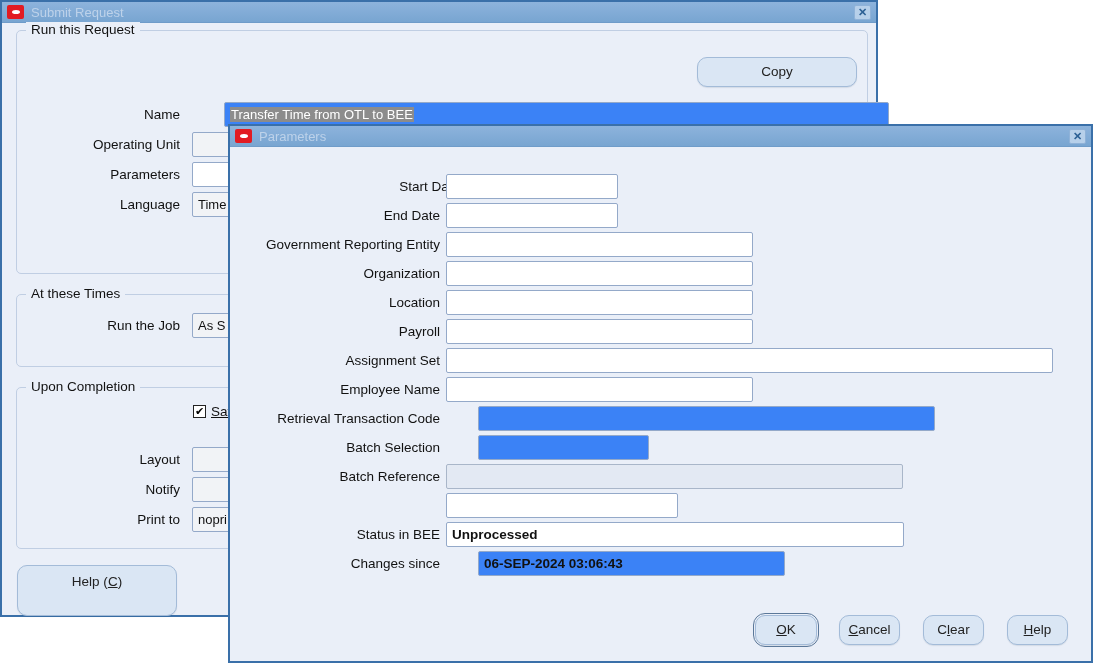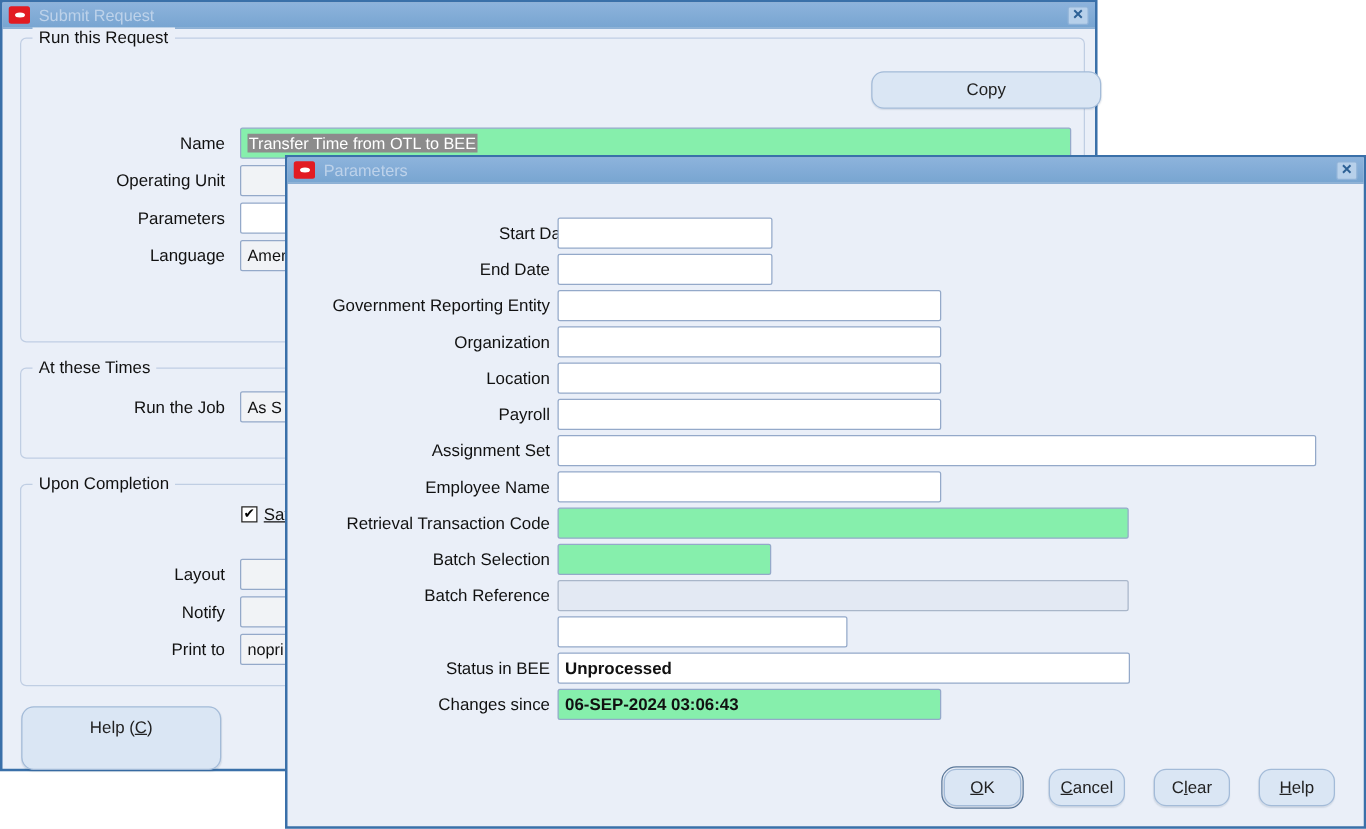--- a/index.html
+++ b/index.html
@@ -22,21 +22,21 @@
     text-align:center; cursor:pointer; }
   .groupbox { position:absolute; border:1px solid #c0cee3; border-radius:5px; }
   .legend { position:absolute; top:-9px; left:9px; background:#eaeff8;
     padding:0 5px; font-size:13.5px; color:#111; white-space:nowrap; }
   .flabel { position:absolute; font-size:13.5px; color:#111; text-align:right;
     line-height:25px; white-space:nowrap; }
   .field { position:absolute; height:25px; background:#ffffff;
     border:1px solid #94a9c9; border-radius:2px; font-size:13px;
     line-height:23px; padding:0 5px; color:#111; overflow:hidden;
     white-space:nowrap; }
-  .field.yellow { background:#86efac; }
+  .field.yellow { background:#3b82f6;margin-left:32px; }
   .field.disabled { background:#e3e9f3; border-color:#a9b6c9; }
   .field.readonly { background:#f1f3f6; }
   .field.bold { font-weight:bold; font-size:13.5px; }
   .selection { background:#8c8c8c; color:#ffffff; padding:0 1px; }
   .btn { position:absolute; background:#dae6f4; border:1px solid #a3bbd8;
     border-radius:10px; font-size:13.5px; color:#222; text-align:center;
     cursor:pointer; box-shadow:0 1px 1px rgba(40,70,110,0.12); }
   .btn .accel { text-decoration:underline; }
   .btn.default { outline:1px solid #5b7899; outline-offset:1px; }
   .checkbox { position:absolute; width:13px; height:13px; background:#ffffff;
@@ -54,37 +54,37 @@
         <span class="oracle-ring"></span>
       </span>
     <span class="title-text">Submit Request</span>
     <span class="close-btn">✕</span>
   </div>
 
   <div class="groupbox" style="left:14px; top:28px; width:852px; height:244px;">
     <span class="legend">Run this Request</span>
   </div>
 
-  <div class="btn" style="left:695px; top:55px; width:184px; height:30px; line-height:28px;">
+  <div class="btn" style="left:695px; top:55px; width:160px; height:30px; line-height:28px;">
     <span>Copy</span>
   </div>
 
   <div class="flabel" style="left:0; top:100px; width:178px;">Name</div>
   <div class="field yellow" style="left:190px; top:100px; width:665px;">
     <span class="selection">Transfer Time from OTL to BEE</span>
   </div>
 
   <div class="flabel" style="left:0; top:130px; width:178px;">Operating Unit</div>
   <div class="field readonly" style="left:190px; top:130px; width:230px;"><span></span></div>
 
   <div class="flabel" style="left:0; top:160px; width:178px;">Parameters</div>
   <div class="field" style="left:190px; top:160px; width:230px;"><span></span></div>
 
   <div class="flabel" style="left:0; top:190px; width:178px;">Language</div>
-  <div class="field readonly" style="left:190px; top:190px; width:230px;"><span>Amer</span></div>
+  <div class="field readonly" style="left:190px; top:190px; width:230px;"><span>Time</span></div>
 
   <div class="groupbox" style="left:14px; top:292px; width:852px; height:73px;">
     <span class="legend">At these Times</span>
   </div>
 
   <div class="flabel" style="left:0; top:311px; width:178px;">Run the Job</div>
   <div class="field readonly" style="left:190px; top:311px; width:230px;"><span>As S</span></div>
 
   <div class="groupbox" style="left:14px; top:385px; width:852px; height:162px;">
     <span class="legend">Upon Completion</span>

